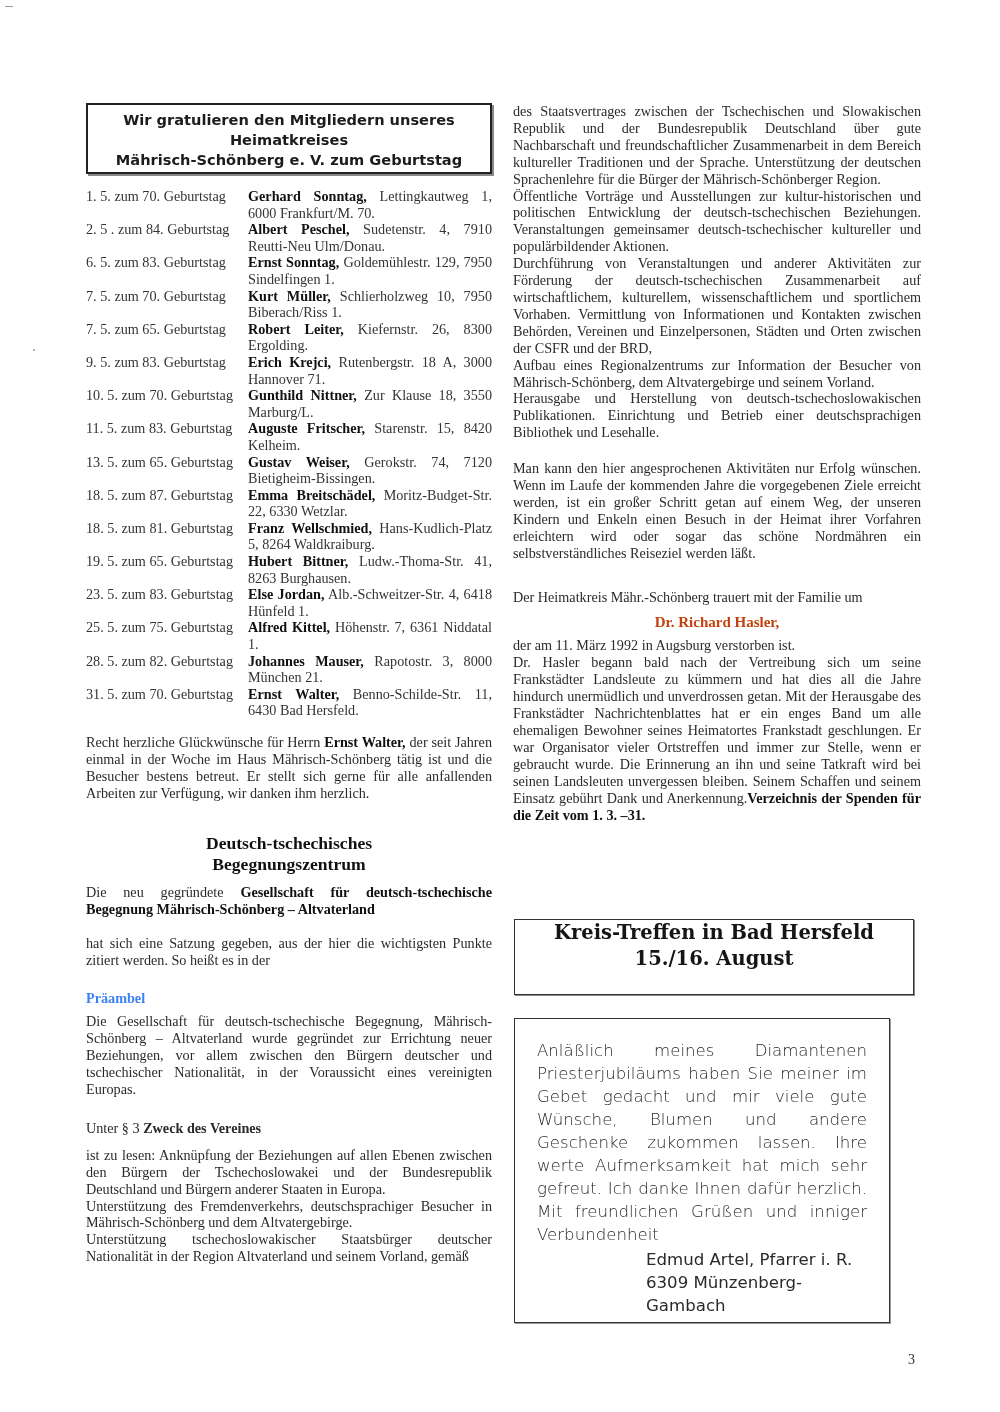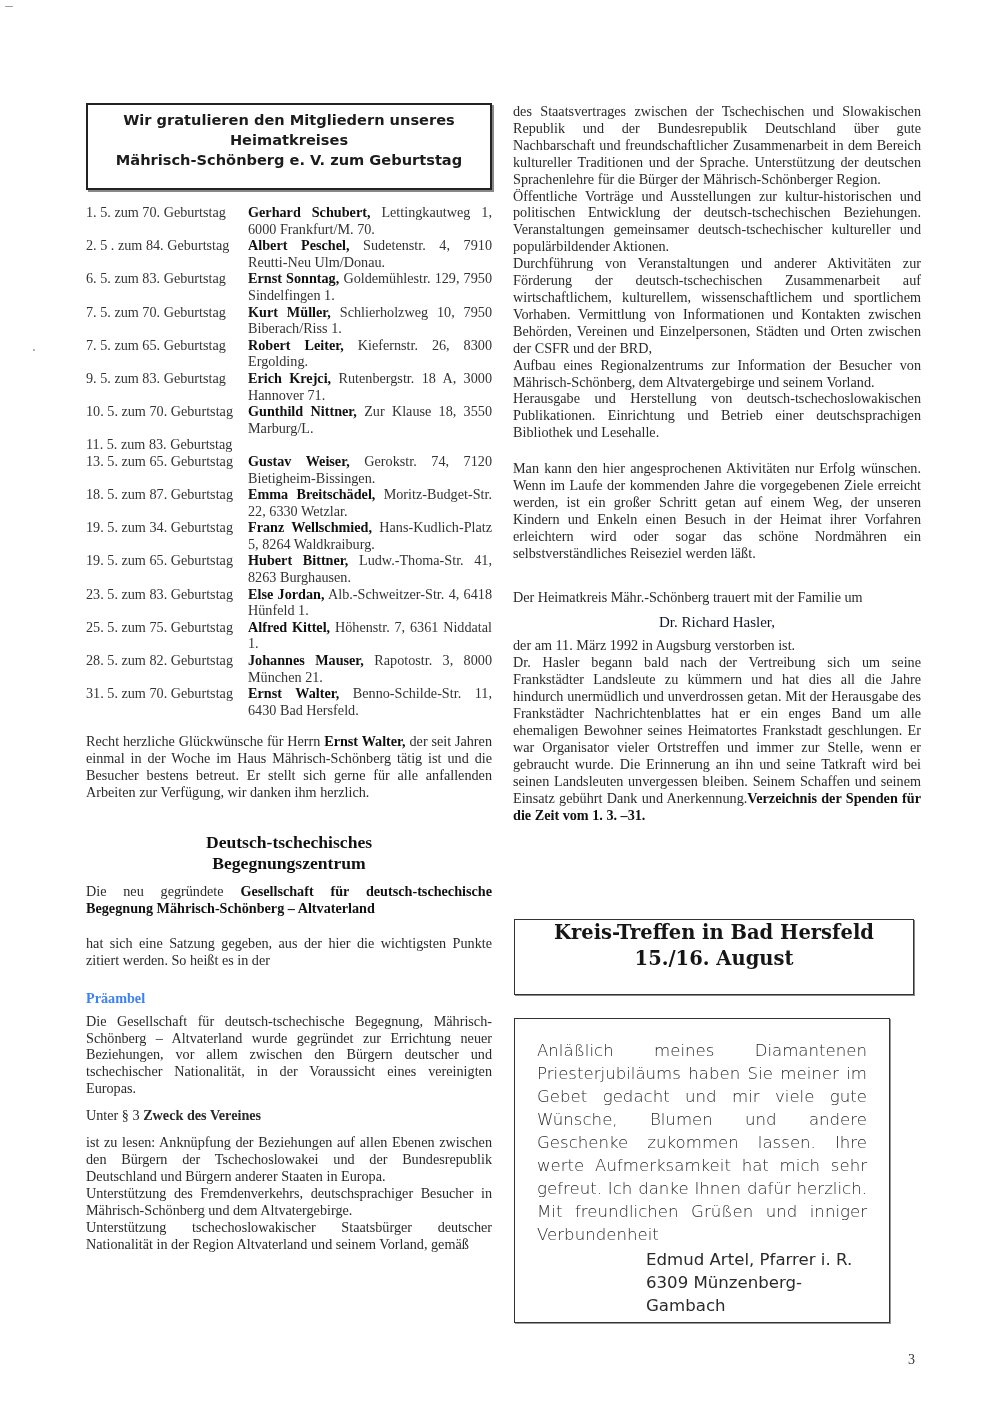--- a/index.html
+++ b/index.html
@@ -1,43 +1,43 @@
 <!DOCTYPE html>
 <html><head>
   <meta charset="utf-8">
   <style>
     html, body { margin: 0; padding: 0; background: #fff; }
     body { width: 1000px; height: 1412px; position: relative; overflow: hidden;
            font-family: "Liberation Serif", "DejaVu Serif", serif; color: #1a1a1a; }
     .col { position: absolute; }
     .col-left { left: 86px; top: 103px; width: 406px; }
     .col-right { left: 513px; top: 103px; width: 408px; }
-    .headbox { border: 2px solid #222; box-shadow: 2px 2px 0 #888; padding: 5px 6px 18px;
+    .headbox { border: 2px solid #222; box-shadow: 2px 2px 0 #888; padding: 5px 6px 2px;
                text-align: center; font-family: "DejaVu Sans", sans-serif; font-weight: bold;
                font-size: 14.6px; line-height: 20px; color: #1c1c1c; }
     .bday-list { margin-top: 14px; font-size: 14.2px; line-height: 16.6px; }
     .bday-row { display: flex; }
     .bday-date { width: 162px; flex: none; color: #333; white-space: nowrap; }
     .bday-text { flex: 1; text-align: justify; color: #333; }
     .bday-name { font-weight: bold; color: #111; }
     p { margin: 0; }
     .para { font-size: 14.2px; line-height: 16.9px; text-align: justify; color: #2a2a2a; }
     .para b { color: #111; }
     .thanks { margin-top: 15px; }
     .section-title { margin-top: 31px; text-align: center; font-weight: bold;
                      font-size: 17.6px; line-height: 21px; color: #111; }
     .intro { margin-top: 9px; }
     .intro2 { margin-top: 18px; }
     .subhead { margin-top: 21px; font-weight: bold; font-size: 14.2px; line-height: 17px; color: #3b82f6; }
-    .subhead2 { margin-top: 10px; font-size: 14.2px; line-height: 17px; color: #2a2a2a; }
+    .subhead2 { margin-top: 22px; font-size: 14.2px; line-height: 17px; color: #2a2a2a; }
     .gap6 { margin-top: 6px; }
     .gap10 { margin-top: 10px; }
     .gap20 { margin-top: 19px; }
     .gap28 { margin-top: 27px; }
-    .center-bold { text-align: center; font-weight: normal; font-size: 15px; line-height: 18px; margin: 8px 0 6px; color: #0f172a; }
+    .center-bold { text-align: center; font-weight: bold; font-size: 15px; line-height: 18px; margin: 8px 0 6px; color: #c2410c; }
     .event-box { position: absolute; left: 514px; top: 919px; width: 400px; height: 76px;
                  border: 1.5px solid #333; box-shadow: 1px 1px 0 #888; text-align: center;
                  font-family: "DejaVu Serif", serif; font-weight: bold; font-size: 19.5px; line-height: 26px;
                  box-sizing: border-box; color: #151515; }
     .letter-box { position: absolute; left: 514px; top: 1018px; width: 376px; height: 305px;
                   border: 1.5px solid #333; box-shadow: 1px 1px 0 #999; box-sizing: border-box;
                   padding: 20px 22px 0 22px; font-family: "DejaVu Sans", sans-serif; font-size: 16.6px;
                   line-height: 23px; color: #2a2a2a; }
     .letter-body { text-align: justify; font-weight: 300; }
     .letter-sig { margin-left: 109px; margin-top: 2px; }
@@ -49,21 +49,21 @@
 
 <div class="col col-left">
   <div class="headbox">
     <div>Wir gratulieren den Mitgliedern unseres Heimatkreises</div>
     <div>Mährisch-Schönberg e. V. zum Geburtstag</div>
   </div>
 
   <div class="bday-list">
     <div class="bday-row">
         <span class="bday-date">1. 5. zum 70. Geburtstag</span>
-        <span class="bday-text"><span class="bday-name">Gerhard Schubert,</span><span> Lettingkautweg 1, 6000 Frankfurt/M. 70.</span></span>
+        <span class="bday-text"><span class="bday-name">Gerhard Sonntag,</span><span> Lettingkautweg 1, 6000 Frankfurt/M. 70.</span></span>
       </div>
     <div class="bday-row">
         <span class="bday-date">2. 5 . zum 84. Geburtstag</span>
         <span class="bday-text"><span class="bday-name">Albert Peschel,</span><span> Sudetenstr. 4, 7910 Reutti-Neu Ulm/Donau.</span></span>
       </div>
     <div class="bday-row">
         <span class="bday-date">6. 5. zum 83. Geburtstag</span>
         <span class="bday-text"><span class="bday-name">Ernst Sonntag,</span><span> Goldemühlestr. 129, 7950 Sindelfingen 1.</span></span>
       </div>
     <div class="bday-row">
@@ -77,31 +77,32 @@
     <div class="bday-row">
         <span class="bday-date">9. 5. zum 83. Geburtstag</span>
         <span class="bday-text"><span class="bday-name">Erich Krejci,</span><span> Rutenbergstr. 18 A, 3000 Hannover 71.</span></span>
       </div>
     <div class="bday-row">
         <span class="bday-date">10. 5. zum 70. Geburtstag</span>
         <span class="bday-text"><span class="bday-name">Gunthild Nittner,</span><span> Zur Klause 18, 3550 Marburg/L.</span></span>
       </div>
     <div class="bday-row">
         <span class="bday-date">11. 5. zum 83. Geburtstag</span>
+        <span class="bday-text"><span class="bday-name">Auguste Fritscher,</span><span> Starenstr. 15, 8420 Kelheim.</span></span>
       </div>
     <div class="bday-row">
         <span class="bday-date">13. 5. zum 65. Geburtstag</span>
         <span class="bday-text"><span class="bday-name">Gustav Weiser,</span><span> Gerokstr. 74, 7120 Bietigheim-Bissingen.</span></span>
       </div>
     <div class="bday-row">
         <span class="bday-date">18. 5. zum 87. Geburtstag</span>
         <span class="bday-text"><span class="bday-name">Emma Breitschädel,</span><span> Moritz-Budget-Str. 22, 6330 Wetzlar.</span></span>
       </div>
     <div class="bday-row">
-        <span class="bday-date">19. 5. zum 34. Geburtstag</span>
+        <span class="bday-date">18. 5. zum 81. Geburtstag</span>
         <span class="bday-text"><span class="bday-name">Franz Wellschmied,</span><span> Hans-Kudlich-Platz 5, 8264 Waldkraiburg.</span></span>
       </div>
     <div class="bday-row">
         <span class="bday-date">19. 5. zum 65. Geburtstag</span>
         <span class="bday-text"><span class="bday-name">Hubert Bittner,</span><span> Ludw.-Thoma-Str. 41, 8263 Burghausen.</span></span>
       </div>
     <div class="bday-row">
         <span class="bday-date">23. 5. zum 83. Geburtstag</span>
         <span class="bday-text"><span class="bday-name">Else Jordan,</span><span> Alb.-Schweitzer-Str. 4, 6418 Hünfeld 1.</span></span>
       </div>

